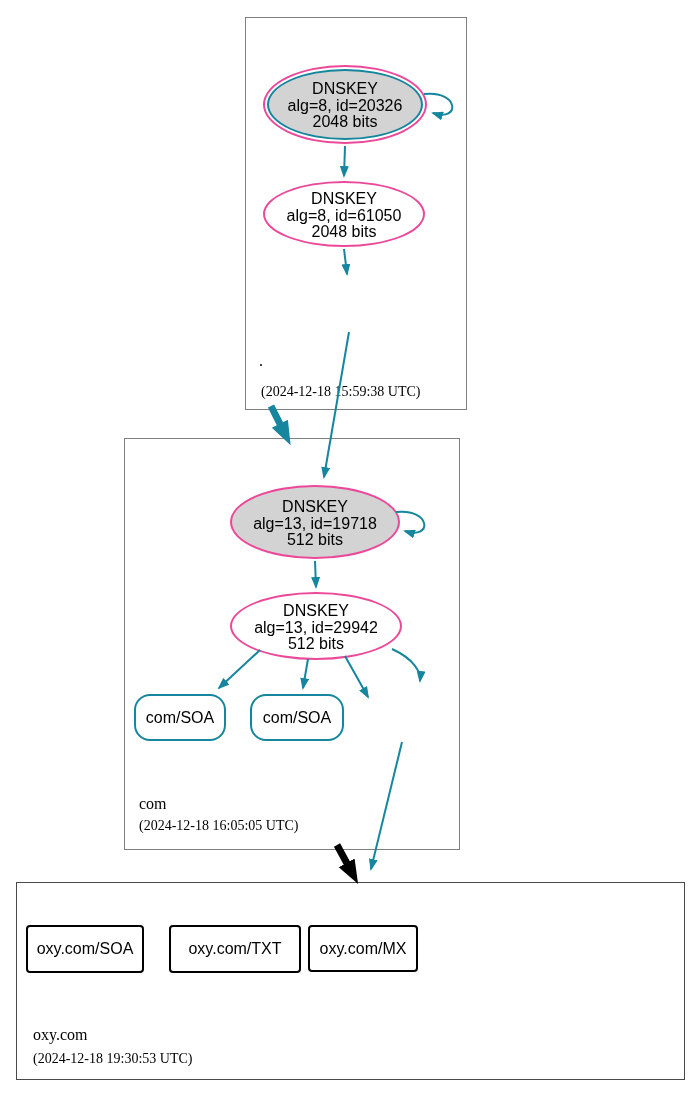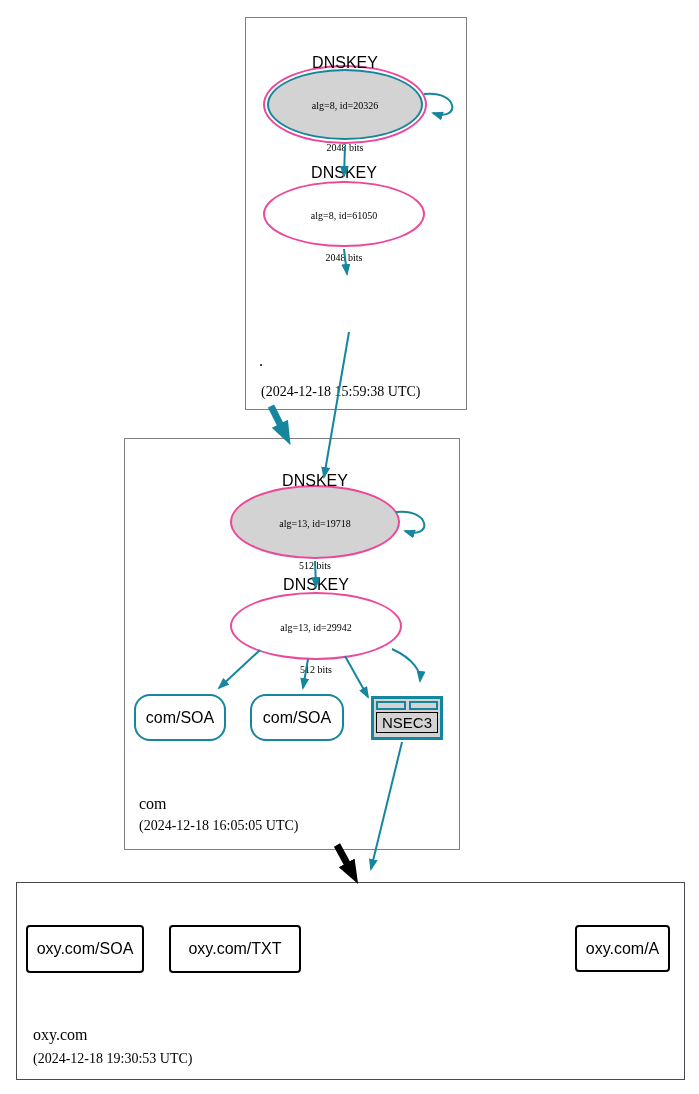--- a/index.html
+++ b/index.html
@@ -20,21 +20,21 @@
   #lbl-com{left:139px;top:795px;}
   #ts-com{left:139px;top:818px;}
   #lbl-oxy{left:33px;top:1026px;}
   #ts-oxy{left:33px;top:1051px;}
   
   .ellipse{
     position:absolute;z-index:2;box-sizing:border-box;border:2px solid #ec4899;border-radius:50%;
     background:#fff;display:flex;flex-direction:column;align-items:center;justify-content:center;text-align:center;
   }
   .ellipse .title{font-family:"Liberation Sans", sans-serif;font-size:16px;line-height:19px;}
-  .ellipse .detail{font-family:Liberation Serif, serif;font-size:10px;line-height:16px;margin-top:26px;}
+  .ellipse .detail{font-family:Liberation Sans, sans-serif;font-size:16px;line-height:16px;}
   #n-root-ksk{left:263px;top:65px;width:164px;height:79px;background:#fff;}
   #n-root-ksk-inner{position:absolute;left:2px;top:2px;right:2px;bottom:2px;box-sizing:border-box;
     border:2px solid #15869e;border-radius:50%;background:#d3d3d3;
     display:flex;flex-direction:column;align-items:center;justify-content:center;text-align:center;}
   #n-root-zsk{left:263px;top:181px;width:162px;height:66px;}
   #n-root-ds{left:283px;top:279px;width:132px;height:52px;}
   #n-com-ksk{left:230px;top:485px;width:170px;height:74px;background:#d3d3d3;}
   #n-com-zsk{left:230px;top:592px;width:172px;height:68px;}
   
   .rrset{
@@ -104,31 +104,24 @@
 
   <div class="ellipse" id="n-com-zsk">
     <div class="title">DNSKEY</div>
     <div class="detail">alg=13, id=29942</div>
     <div class="detail">512 bits</div>
   </div>
 
   <div class="rrset" id="n-com-soa-a">com/SOA</div>
   <div class="rrset" id="n-com-soa-b">com/SOA</div>
 
-  <div id="n-nsec3">
-    <div class="cells">
-      <div class="cell"></div>
-      <div class="cell"></div>
-    </div>
-    <div class="nsec3-label">NSEC3</div>
-  </div>
 
   <div class="rrset rrset-black" id="n-oxy-soa">oxy.com/SOA</div>
   <div class="rrset rrset-black" id="n-oxy-txt">oxy.com/TXT</div>
-  <div class="rrset rrset-black" id="n-oxy-a">oxy.com/A</div>
+  <div class="rrset rrset-black" id="n-oxy-mx">oxy.com/MX</div>
 
   <svg id="edges" width="699" height="1094" viewBox="0 0 699 1094">
     <defs>
       <marker id="ah" viewBox="0 0 12 9" markerWidth="12" markerHeight="9" refX="10" refY="4.5" orient="auto" markerUnits="userSpaceOnUse">
         <path d="M0,0 L12,4.5 L0,9 Z" fill="#15869e"></path>
       </marker>
       <marker id="ahBigTeal" viewBox="0 0 24 22" markerWidth="24" markerHeight="22" refX="7" refY="11" orient="auto" markerUnits="userSpaceOnUse">
         <path d="M0,2 L24,11 L0,20 Z" fill="#15869e"></path>
       </marker>
       <marker id="ahBigBlack" viewBox="0 0 24 22" markerWidth="24" markerHeight="22" refX="7" refY="11" orient="auto" markerUnits="userSpaceOnUse">

